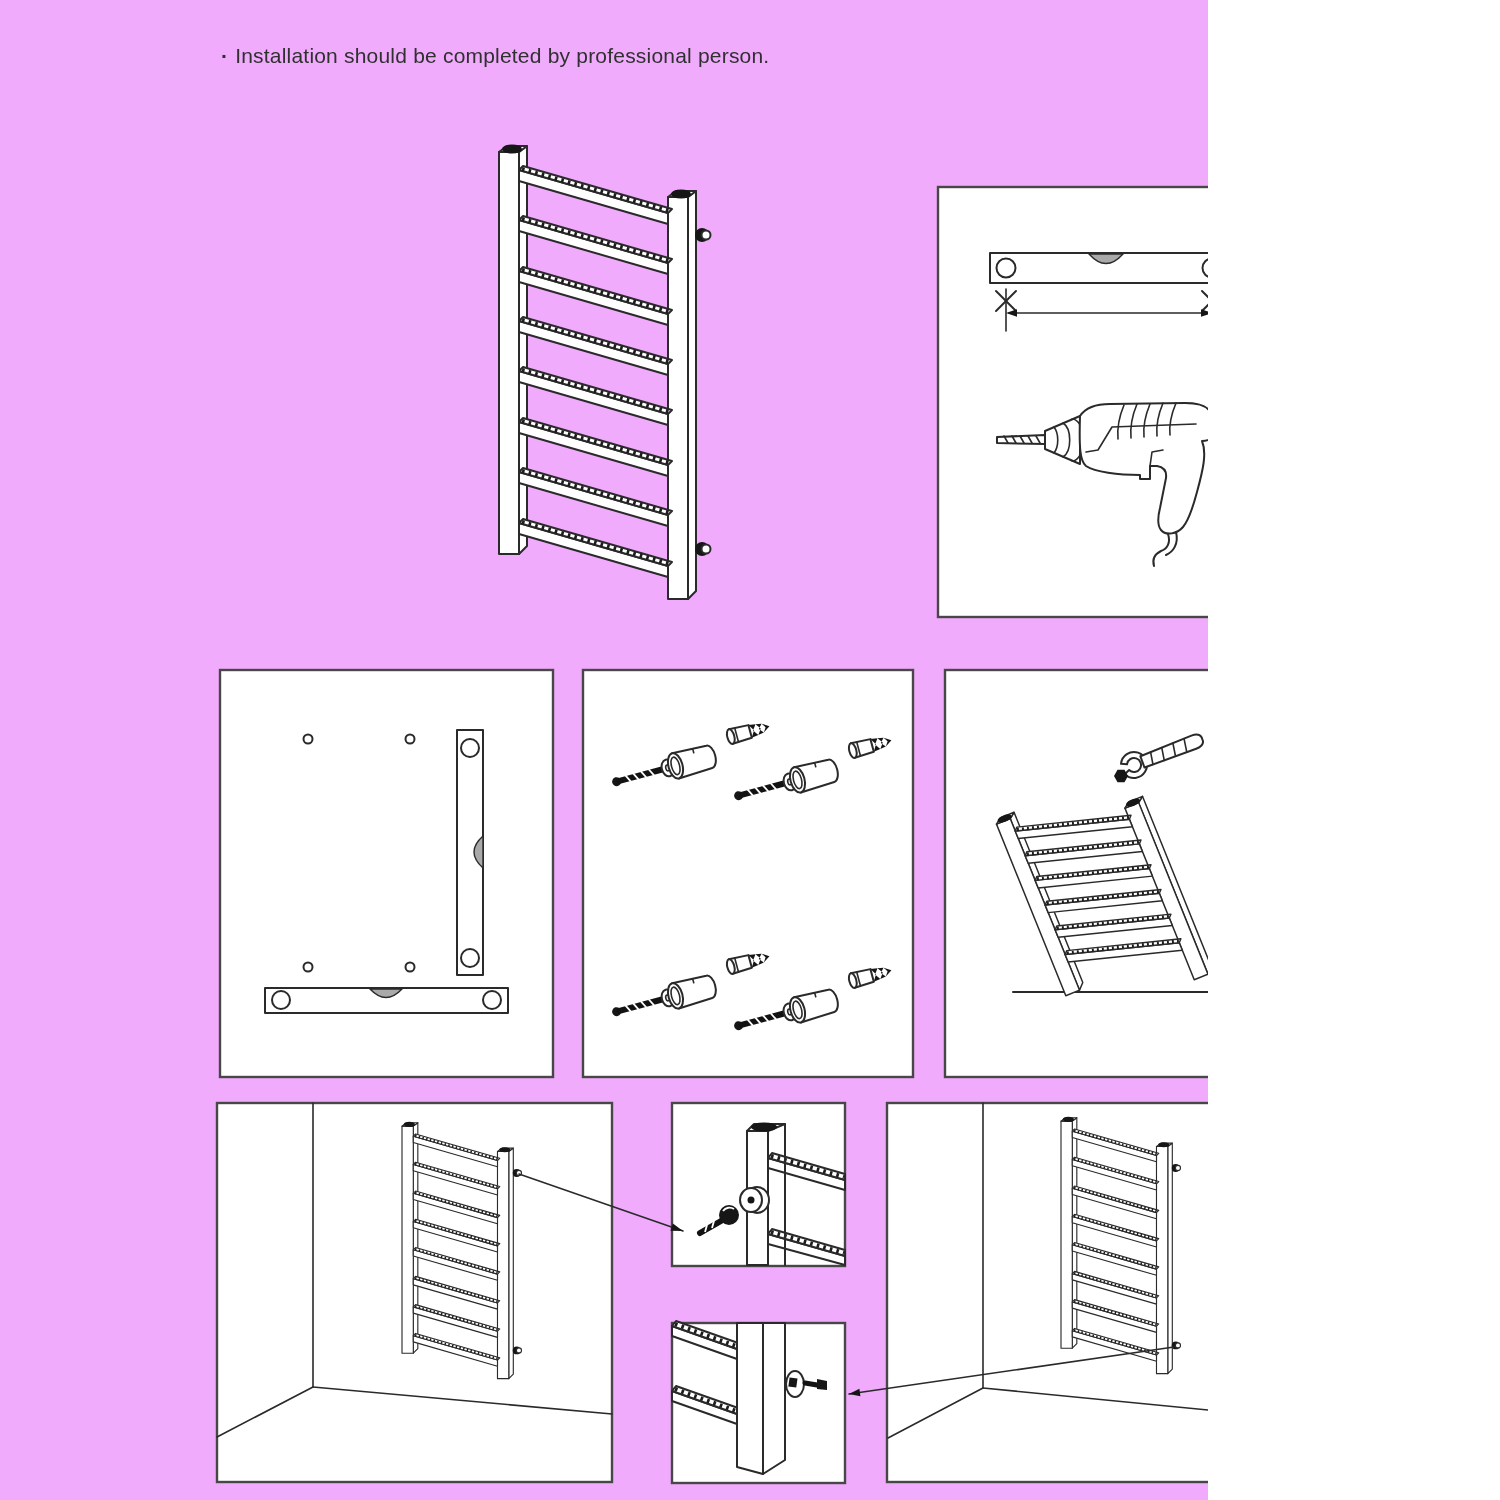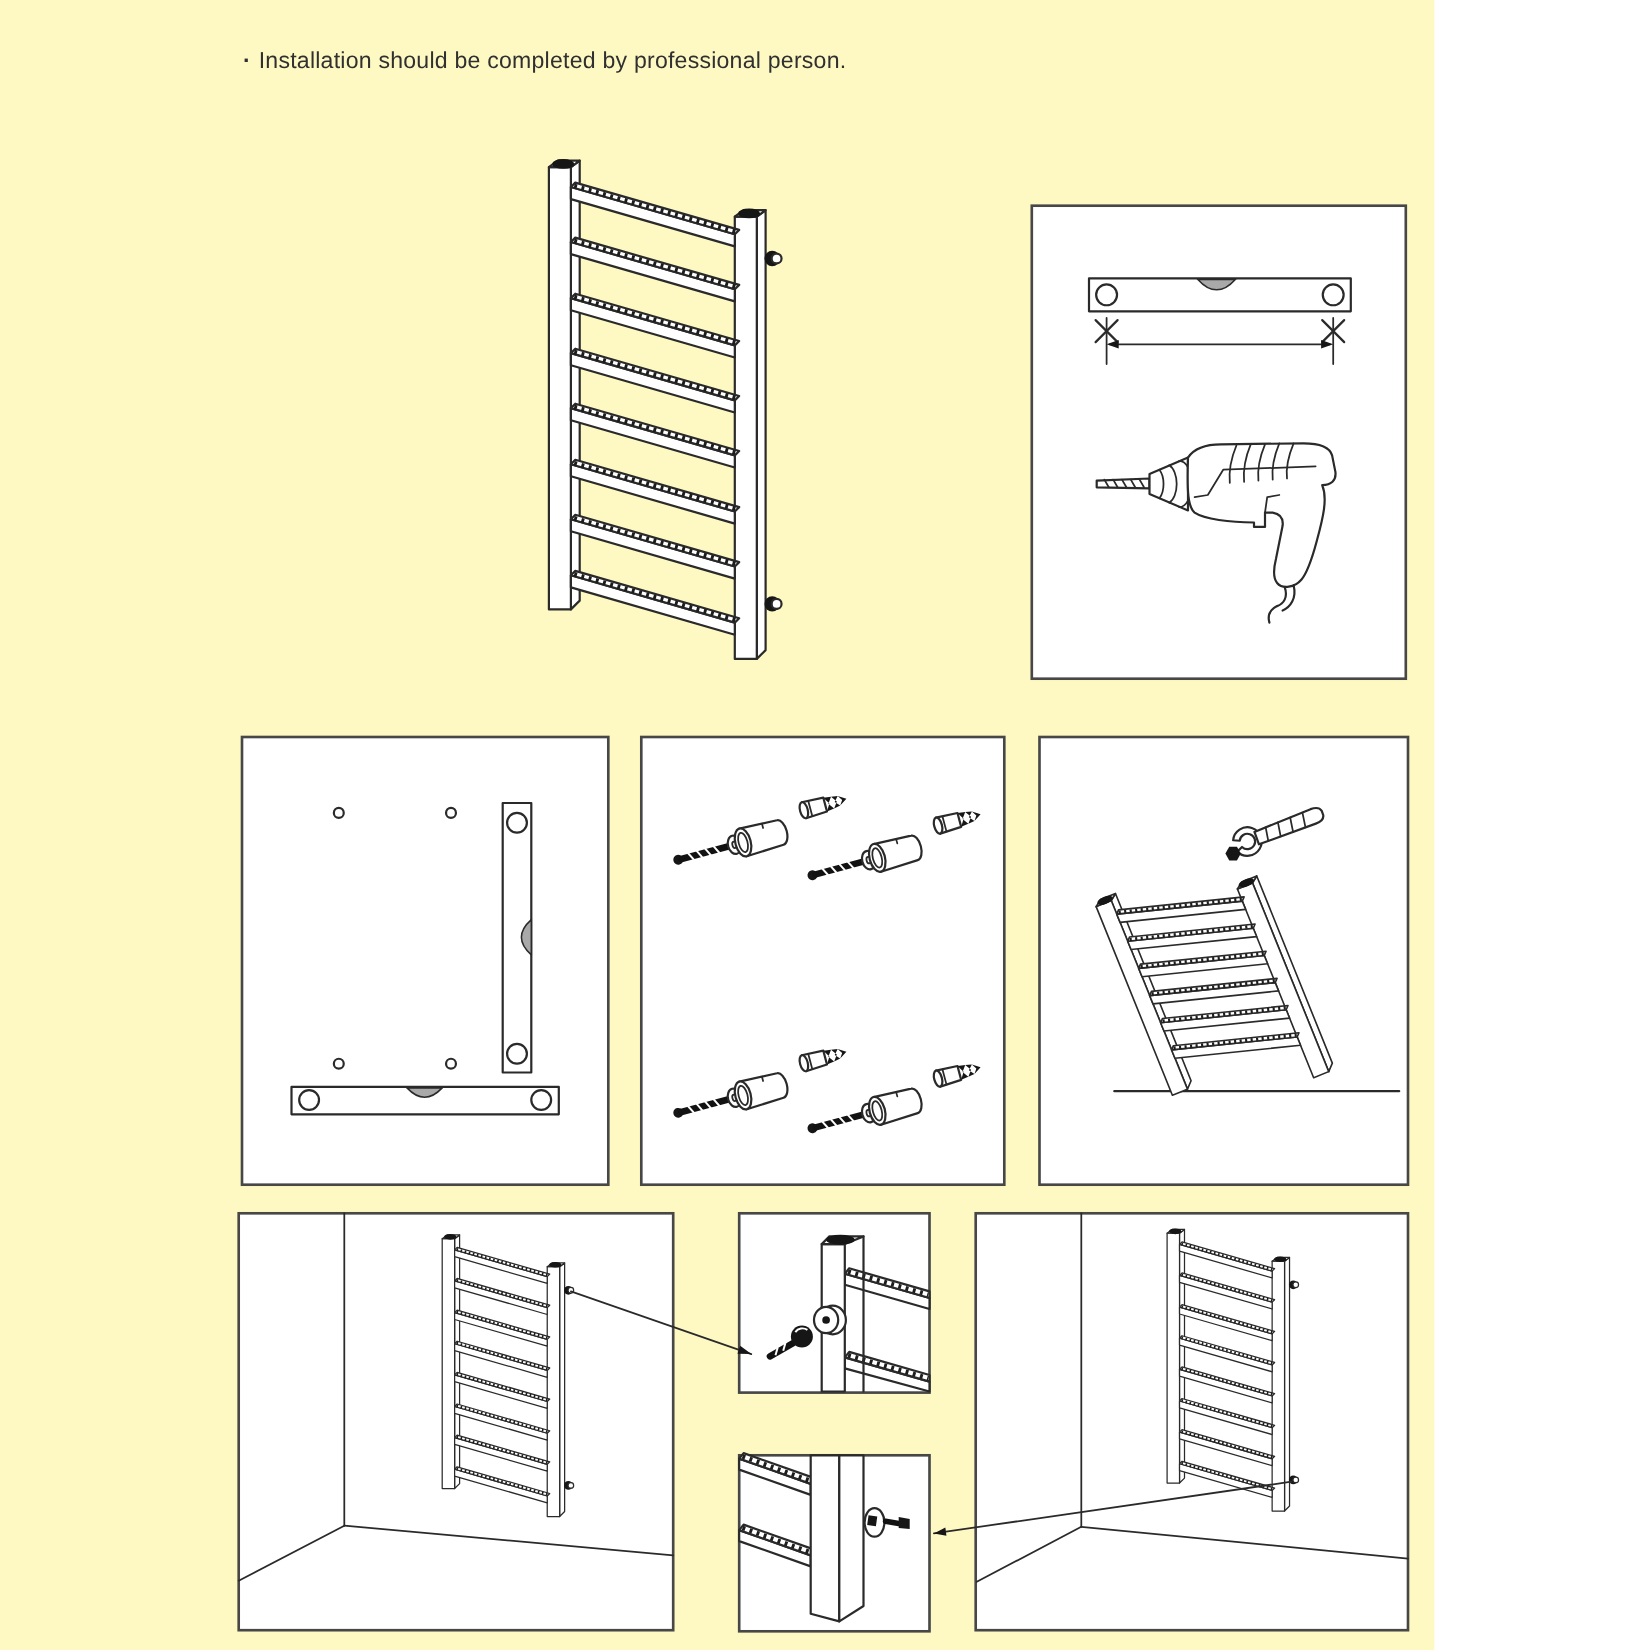--- a/index.html
+++ b/index.html
@@ -1,16 +1,16 @@
 <!DOCTYPE html>
 <html><head>
 <meta charset="utf-8">
 <style>
   html,body{margin:0;padding:0;background:#fff;}
-  .page{position:relative;width:1304px;height:1500px;background:#fef9c3;
+  .page{position:relative;width:1208px;height:1500px;background:#f0abfc;
         font-family:"Liberation Sans",sans-serif;overflow:hidden;}
   .instruction{position:absolute;left:221px;top:44px;font-size:21px;color:#303030;
                letter-spacing:.2px;white-space:nowrap;}
   .instruction .bullet{font-weight:bold;margin-right:7px;}
   svg.art{position:absolute;left:0;top:0;}
   .ln{fill:none;stroke:#2a2a2a;stroke-width:2;stroke-linecap:round;stroke-linejoin:round;}
   .ln15{stroke-width:1.6;}
   .fw{fill:#ffffff;stroke:#2a2a2a;stroke-width:2;stroke-linejoin:round;}
   .fb{fill:#161616;stroke:none;}
   .shade{fill:#a9a9a9;stroke:#2a2a2a;stroke-width:1.4;}

